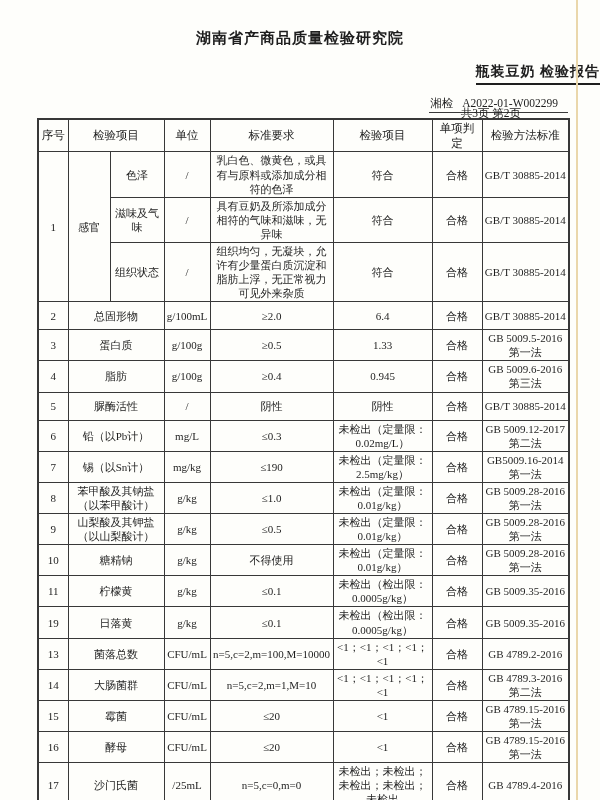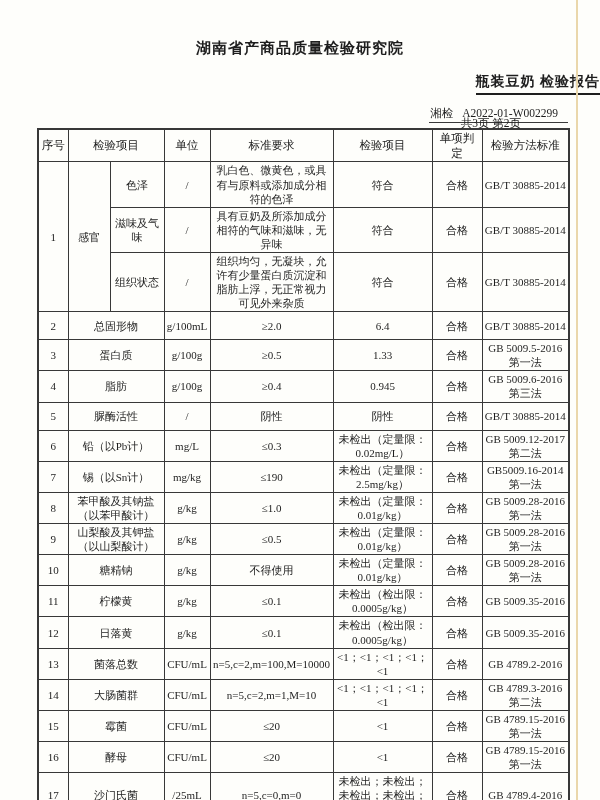--- a/index.html
+++ b/index.html
@@ -10,21 +10,21 @@
     color:#1e1e1e;
     position:relative;
     overflow:hidden;
   }
   .page-edge{
     position:absolute;top:0;right:22px;width:2px;height:800px;
     background:#ead7ab;
   }
   .title{
     text-align:center;font-weight:bold;font-size:15px;
-    padding-top:39px;letter-spacing:1px;
+    padding-top:29px;letter-spacing:1px;
   }
   .subtitle{
     text-align:right;font-weight:bold;font-size:14px;
     margin-top:15px;letter-spacing:1px;
   }
   .subtitle span{
     display:inline-block;border-bottom:2px solid #1e1e1e;padding-bottom:2px;
   }
   .meta{
     margin:11px 32px 0 37px;
@@ -205,21 +205,21 @@
       <tr>
         <td>11</td>
         <td colspan="2">柠檬黄</td>
         <td>g/kg</td>
         <td>≤0.1</td>
         <td>未检出（检出限：0.0005g/kg）</td>
         <td>合格</td>
         <td>GB 5009.35-2016</td>
       </tr>
       <tr>
-        <td>12</td>
+        <td>19</td>
         <td colspan="2">日落黄</td>
         <td>g/kg</td>
         <td>≤0.1</td>
         <td>未检出（检出限：0.0005g/kg）</td>
         <td>合格</td>
         <td>GB 5009.35-2016</td>
       </tr>
       <tr>
         <td>13</td>
         <td colspan="2">菌落总数</td>

